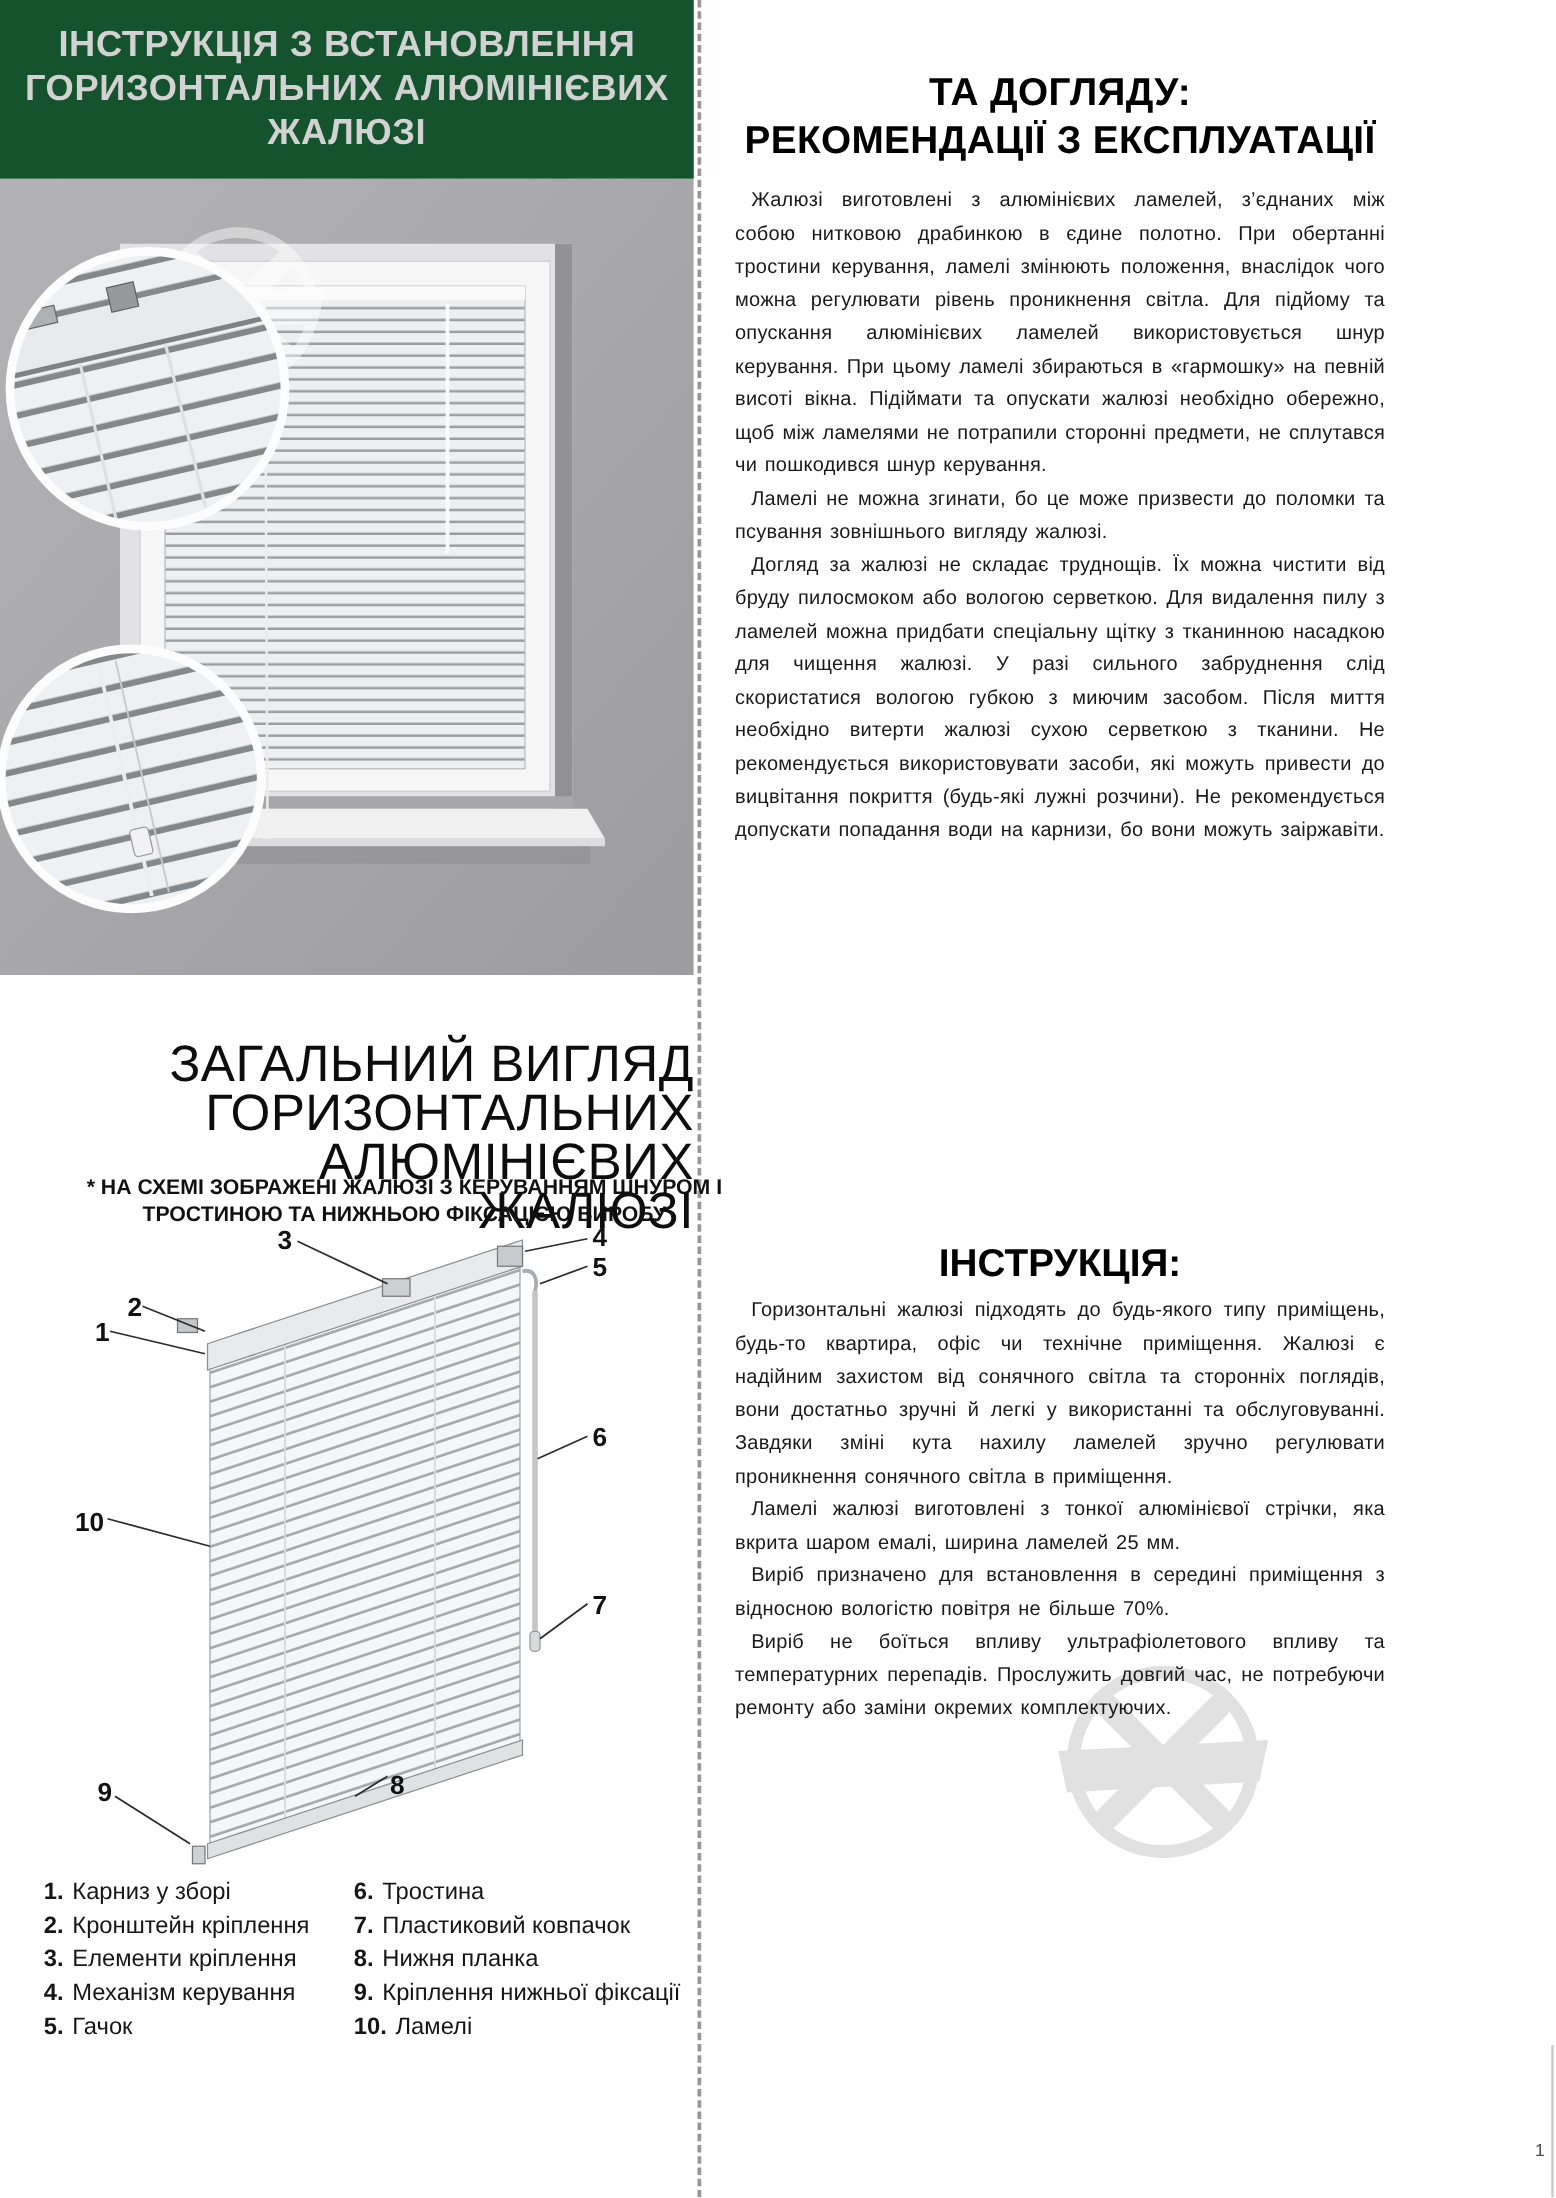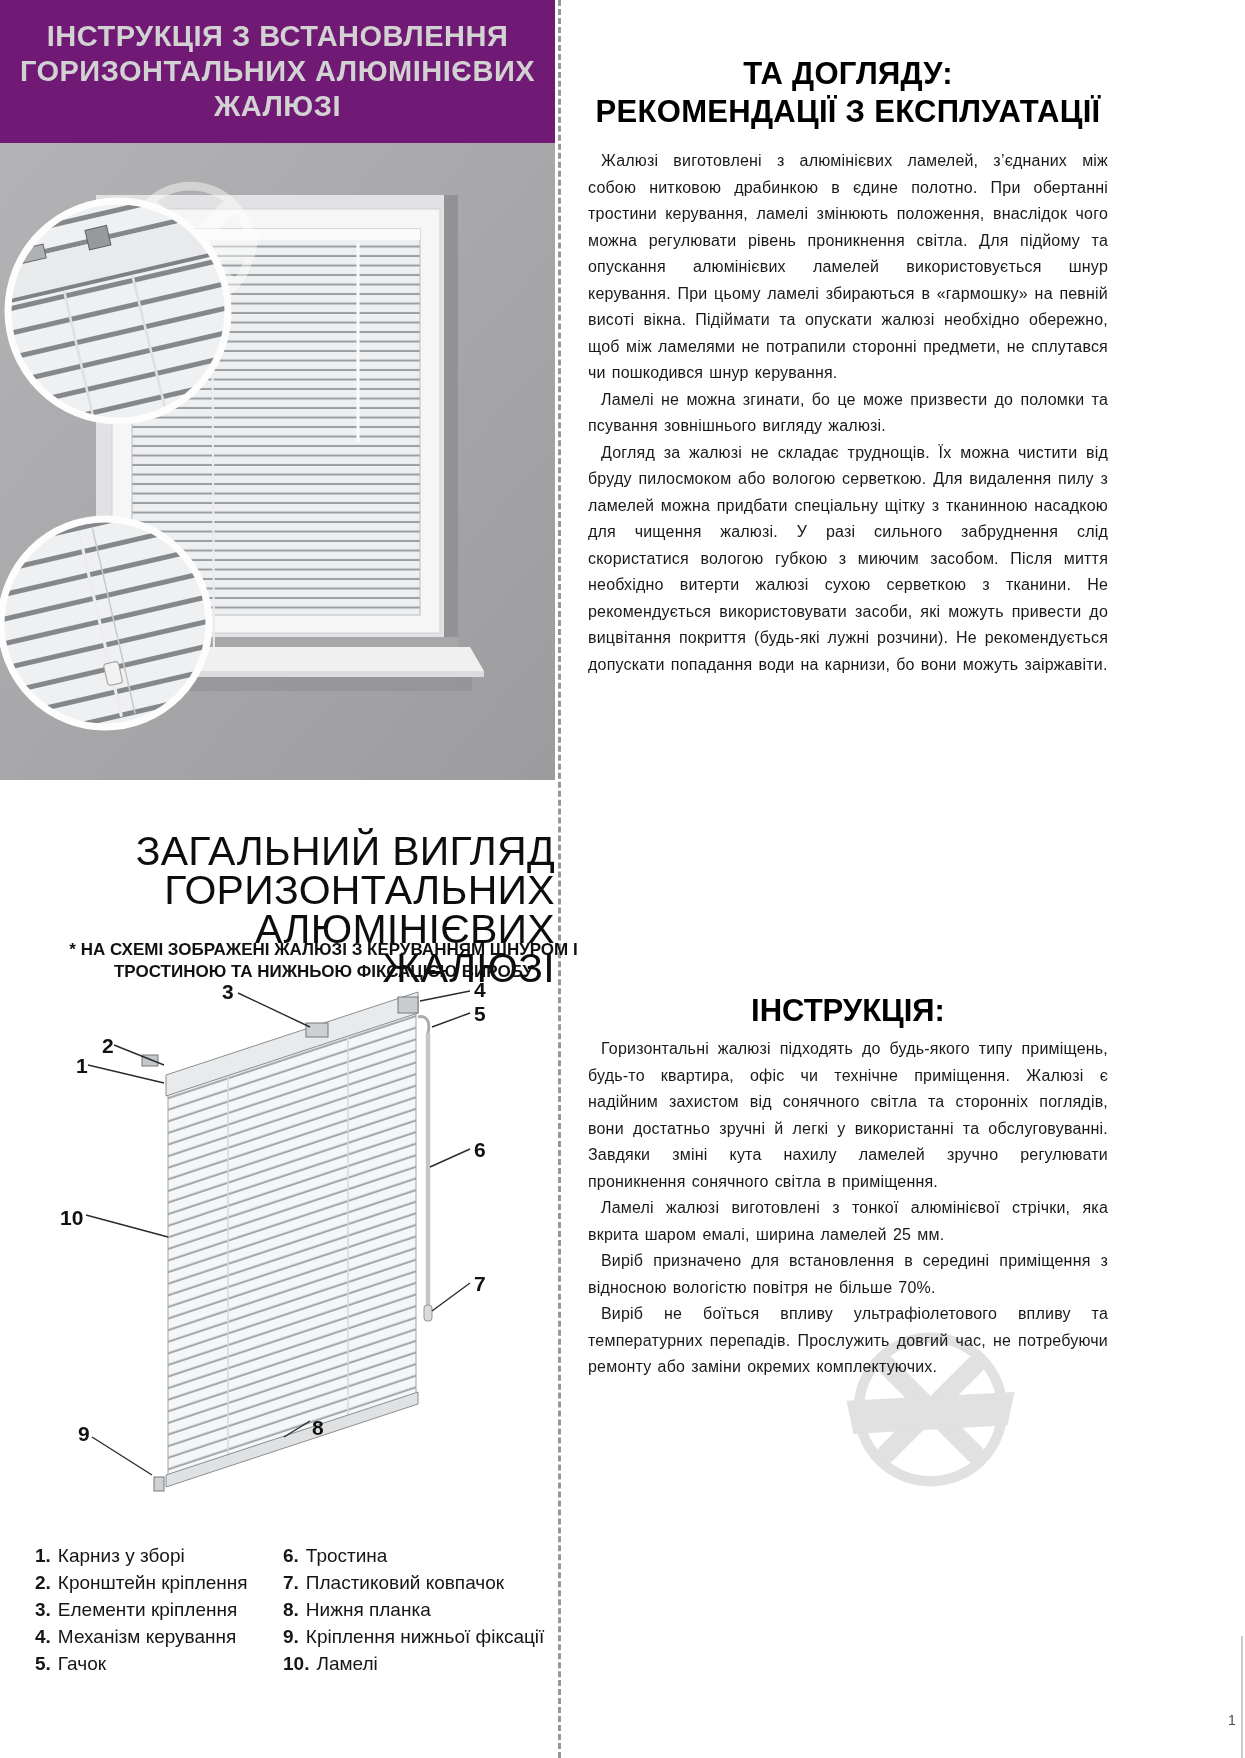--- a/index.html
+++ b/index.html
@@ -5,35 +5,35 @@
   html,body{margin:0;padding:0;background:#ffffff;}
   .page{position:relative;width:1245px;height:1758px;background:#ffffff;
         font-family:"Liberation Sans",sans-serif;overflow:hidden;color:#1c1c1c;}
 
   
   .divider{position:absolute;left:558px;top:0;height:1758px;width:0;
            border-left:3px dashed #979797;}
 
   
   .install-header{position:absolute;left:0;top:0;width:555px;height:143px;
-                  background:#701a75;color:#d2d2d2;display:flex;flex-direction:column;
+                  background:#14532d;color:#d2d2d2;display:flex;flex-direction:column;
                   justify-content:center;align-items:center;text-align:center;
                   font-weight:bold;font-size:29px;line-height:35px;letter-spacing:.5px;}
   .photo{position:absolute;left:0;top:143px;width:555px;height:637px;}
   .photo svg{display:block;}
 
   .overview-title{position:absolute;left:0;top:798px;width:555px;text-align:right;
                   font-weight:normal;color:#0d0d0d;font-size:41px;line-height:39px;letter-spacing:.3px;}
   .overview-note{position:absolute;left:0;top:922px;width:555px;text-align:center;
                  font-weight:bold;color:#111;font-size:17px;line-height:22px;margin-left:46px;}
 
   .diagram{position:absolute;left:18px;top:975px;width:525px;height:520px;}
   .diagram text{font-family:"Liberation Sans",sans-serif;font-weight:bold;font-size:21px;fill:#111;}
 
-  .legend{position:absolute;left:35px;top:1500px;width:512px;display:flex;z-index:1;margin-top:42px;}
+  .legend{position:absolute;left:35px;top:1500px;width:512px;display:flex;z-index:1;}
   .legend-col{width:248px;}
   .legend-col.second{width:264px;}
   .legend-row{font-size:19px;line-height:27px;color:#161616;}
   .legend-num{font-weight:bold;margin-right:7px;}
 
   
   .right-col{position:absolute;left:588px;top:0;width:520px;height:1758px;}
   .care-title{position:absolute;top:34px;left:0;width:100%;text-align:center;
               font-weight:bold;color:#000;font-size:31px;line-height:38px;letter-spacing:.3px;z-index:1;}
   .body-text{position:absolute;left:0;width:100%;z-index:1;}

